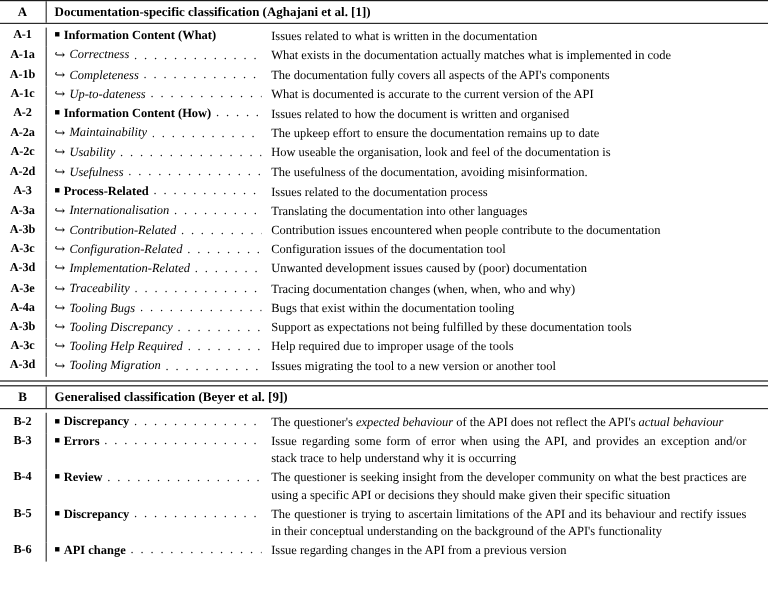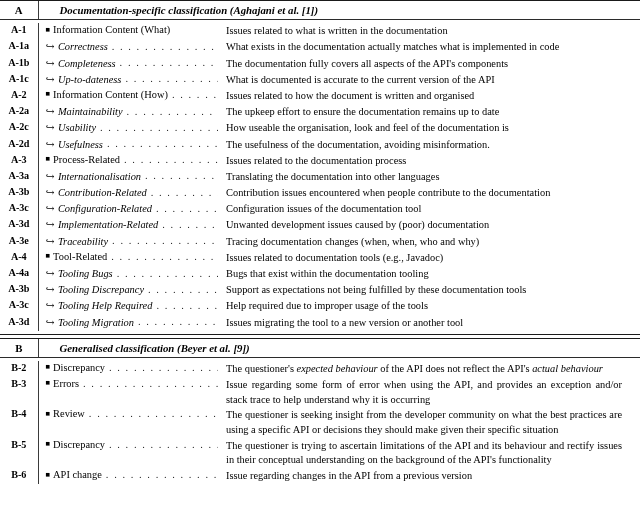--- a/index.html
+++ b/index.html
@@ -91,44 +91,43 @@
   
   td.sec-id {
     text-align: center;
     font-weight: bold;
     font-size: 10.8px;
     padding-top: 3px;
     padding-bottom: 3px;
   }
   td.sec-title {
     border-left: 0.9px solid #3a3a3a;
-    padding-left: 21px;
+    padding-left: 7px;
     padding-top: 3px;
     padding-bottom: 3px;
     font-weight: bold;
     font-size: 10.8px;
     white-space: nowrap;
-    font-style: italic;
   }
 
   
   .bullet {
     font-size: 7.6px;
     vertical-align: 1.5px;
     margin-right: 3px;
     letter-spacing: 0;
   }
   .arrow {
     font-size: 10.6px;
     margin-right: 3.5px;
     vertical-align: -0.4px;
   }
 
   .lbl-top {
-    font-weight: normal;
+    font-weight: bold;
   }
   .lbl-sub {
     font-weight: normal;
     font-style: italic;
   }
 
   
   .leader {
     display: inline-block;
     overflow: hidden;
@@ -309,30 +308,20 @@
           <td class="id">A-3e</td>
           <td class="label">
             <span class="lead-wrap">
               <span class="lead-text"><span class="arrow">↪</span><span class="lbl-sub">Traceability</span></span>
               <span class="lead-gap"><span class="leader"></span></span>
             </span>
           </td>
           <td class="desc single">Tracing documentation changes (when, when, who and why)</td>
         </tr>
         <tr class="row">
-          <td class="id">A-4</td>
-          <td class="label">
-            <span class="lead-wrap">
-              <span class="lead-text"><span class="bullet">■</span><span class="lbl-top">Tool-Related</span></span>
-              <span class="lead-gap"><span class="leader"></span></span>
-            </span>
-          </td>
-          <td class="desc single">Issues related to documentation tools (e.g., Javadoc)</td>
-        </tr>
-        <tr class="row">
           <td class="id">A-4a</td>
           <td class="label">
             <span class="lead-wrap">
               <span class="lead-text"><span class="arrow">↪</span><span class="lbl-sub">Tooling Bugs</span></span>
               <span class="lead-gap"><span class="leader"></span></span>
             </span>
           </td>
           <td class="desc single">Bugs that exist within the documentation tooling</td>
         </tr>
         <tr class="row">

